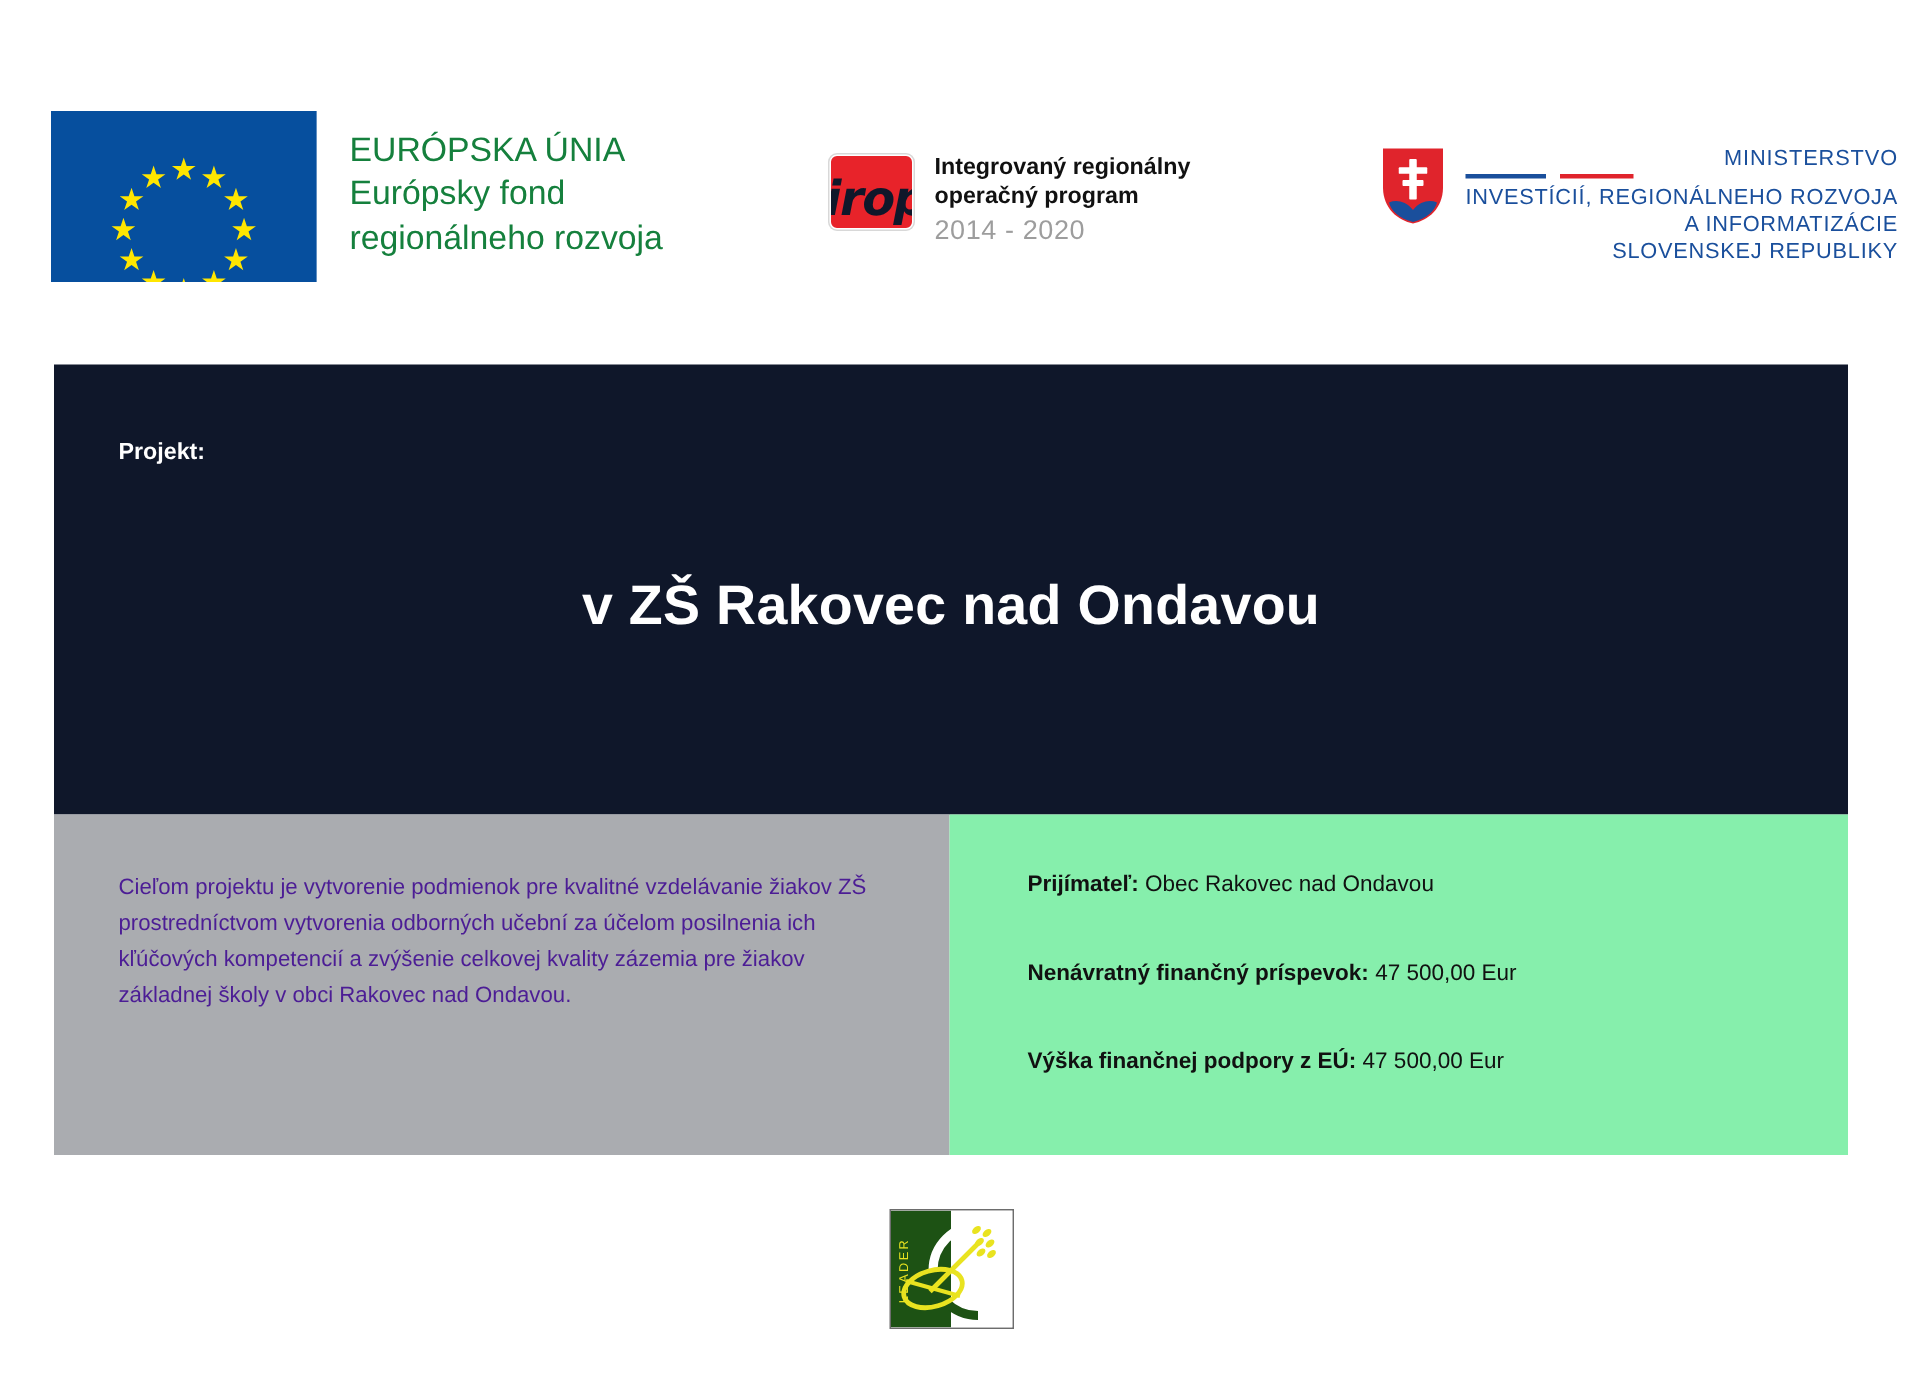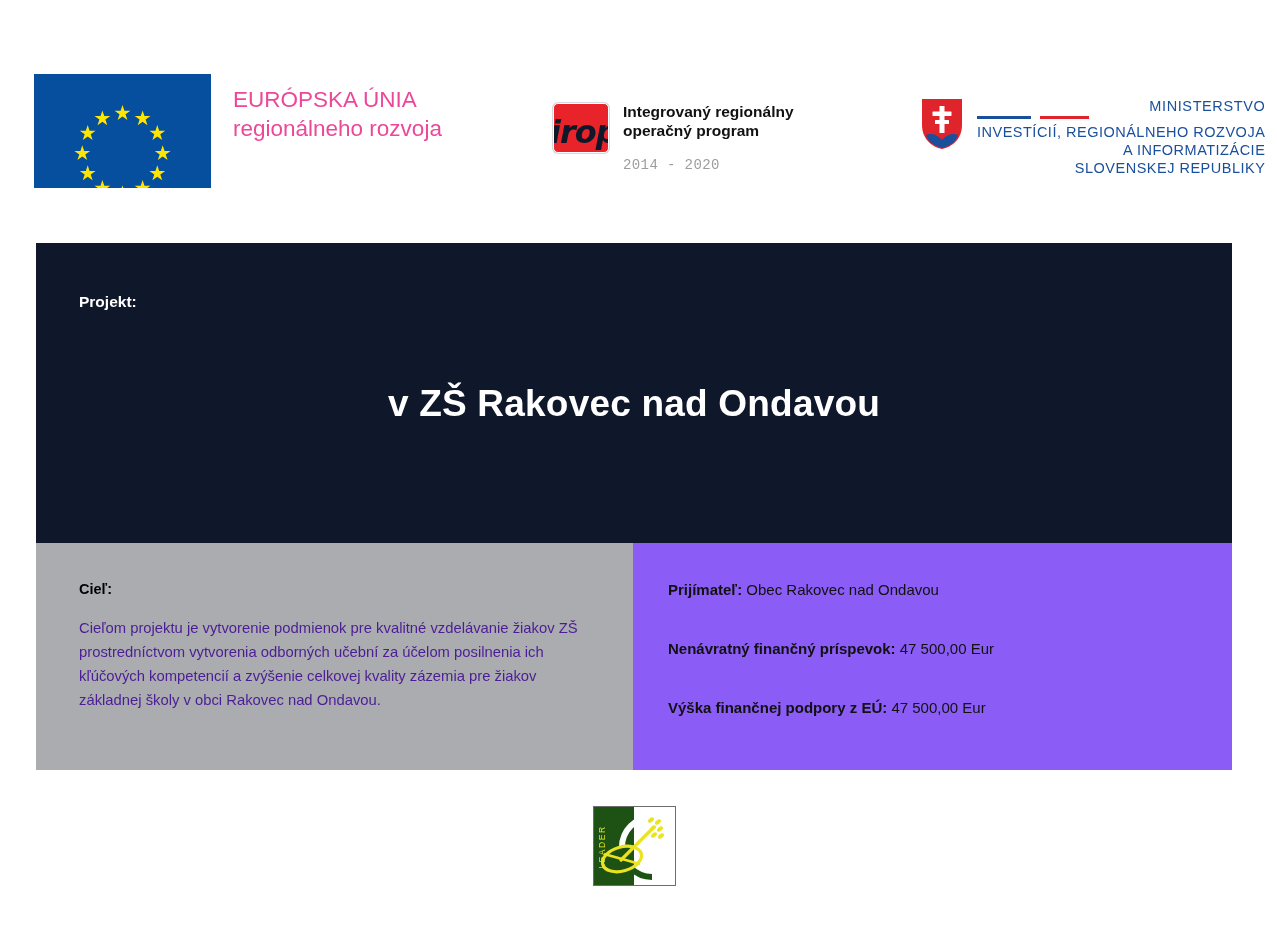--- a/index.html
+++ b/index.html
@@ -38,21 +38,21 @@
     height: 114px;
     background: #064f9e;
     position: relative;
     flex: none;
   }
   .eu-flag svg { display: block; }
   .eu-text {
     margin-left: 22px;
     font-size: 22.5px;
     line-height: 1.30;
-    color: #ec4899;
+    color: #15803d;
     white-space: nowrap;
     padding-top: 11px;
   }
 
   
   .irop-block {
     position: absolute;
     left: 551px;
     top: 101px;
     display: flex;
@@ -93,26 +93,25 @@
     padding-top: 2px;
   }
   .irop-line {
     font-size: 15.5px;
     font-weight: bold;
     line-height: 1.20;
     color: #111111;
     white-space: nowrap;
   }
   .irop-years {
-    font-size: 14px;
+    font-size: 18px;
     color: #9d9d9d;
-    margin-top: 17px;
+    margin-top: 3px;
     letter-spacing: 0.4px;
     white-space: nowrap;
-    font-family: Liberation Mono, monospace;
   }
 
   
   .ministry-block {
     position: absolute;
     left: 920px;
     top: 97px;
     display: flex;
     align-items: flex-start;
     text-align: right;
@@ -185,23 +184,23 @@
     display: flex;
   }
   .panel-left {
     width: 597px;
     background: #aaacb0;
     box-sizing: border-box;
     padding: 38px 0 0 43px;
   }
   .panel-right {
     flex: 1;
-    background: #8b5cf6;
+    background: #86efac;
     box-sizing: border-box;
-    padding: 38px 0 0 35px;
+    padding: 38px 0 0 52px;
   }
   .panel-heading {
     font-size: 14.5px;
     font-weight: bold;
     color: #000000;
     margin-bottom: 20px;
   }
   .goal-body {
     font-size: 14.8px;
     font-weight: normal;
@@ -256,20 +255,21 @@
           <polygon points="68.4,106 70.3,111.7 76.3,111.7 71.4,115.2 73.3,120.9 68.4,117.4 63.5,120.9 65.4,115.2 60.5,111.7 66.5,111.7"></polygon>
           <polygon points="53.7,91.3 55.6,97 61.6,97 56.7,100.5 58.6,106.2 53.7,102.7 48.8,106.2 50.7,100.5 45.8,97 51.8,97"></polygon>
           <polygon points="48.3,71.2 50.2,76.9 56.2,76.9 51.3,80.4 53.2,86.1 48.3,82.6 43.4,86.1 45.3,80.4 40.4,76.9 46.4,76.9"></polygon>
           <polygon points="53.7,51.1 55.6,56.8 61.6,56.8 56.7,60.3 58.6,66 53.7,62.5 48.8,66 50.7,60.3 45.8,56.8 51.8,56.8"></polygon>
           <polygon points="68.4,36.4 70.3,42.1 76.3,42.1 71.4,45.6 73.3,51.3 68.4,47.8 63.5,51.3 65.4,45.6 60.5,42.1 66.5,42.1"></polygon>
         </g>
       </svg>
     </div>
     <div class="eu-text">
       <div>EURÓPSKA ÚNIA</div>
+      <div>Európsky fond</div>
       <div>regionálneho rozvoja</div>
     </div>
   </div>
 
   <div class="irop-block">
     <div class="irop-mark">
       <div class="irop-box">
         <div class="irop-word">irop</div>
       </div>
     </div>
@@ -307,21 +307,20 @@
   <div class="banner">
     <div class="banner-label">Projekt:</div>
     <div class="banner-title">
       <div>v ZŠ Rakovec nad Ondavou</div>
     </div>
   </div>
 
   <div class="panels">
 
     <div class="panel-left">
-      <div class="panel-heading">Cieľ:</div>
       <div class="goal-body">Cieľom projektu je vytvorenie podmienok pre kvalitné vzdelávanie žiakov ZŠ prostredníctvom vytvorenia odborných učební za účelom posilnenia ich kľúčových kompetencií a zvýšenie celkovej kvality zázemia pre žiakov základnej školy v obci Rakovec nad Ondavou.</div>
     </div>
 
     <div class="panel-right">
       <div class="info-row">
         <b>Prijímateľ:</b>
         <span>Obec Rakovec nad Ondavou</span>
       </div>
       <div class="info-row">
         <b>Nenávratný finančný príspevok:</b>

